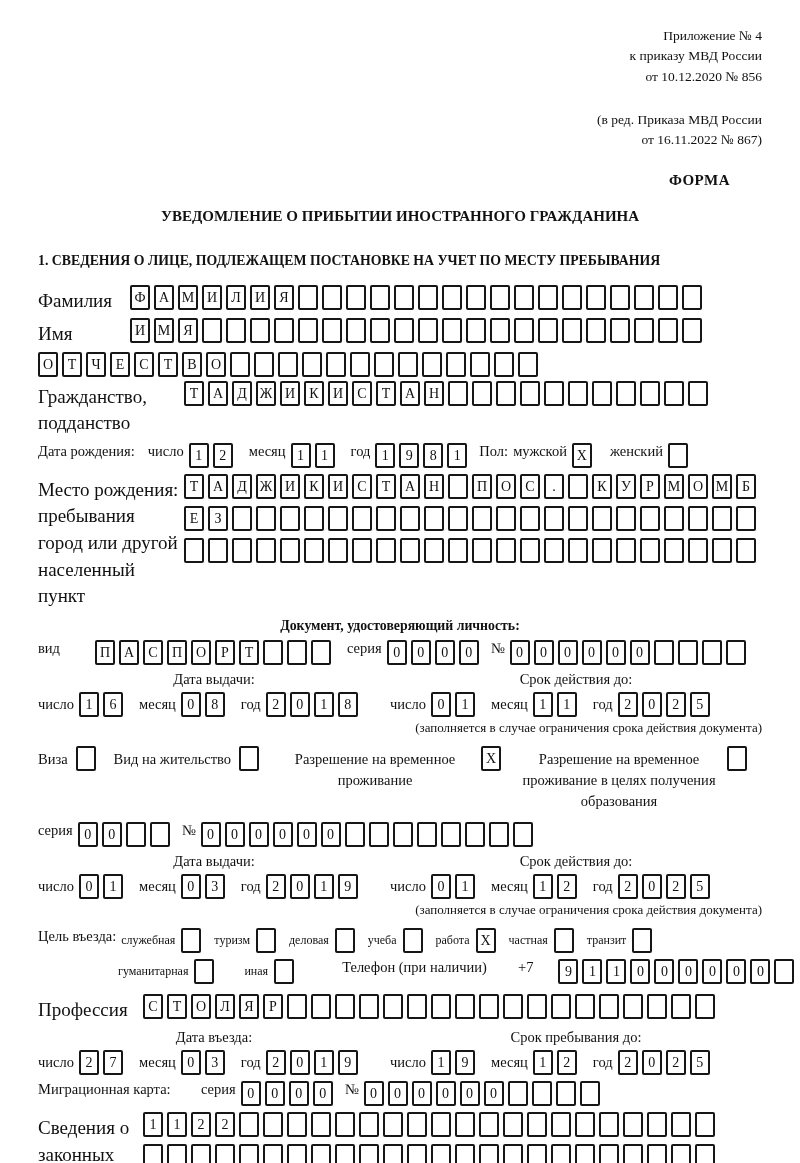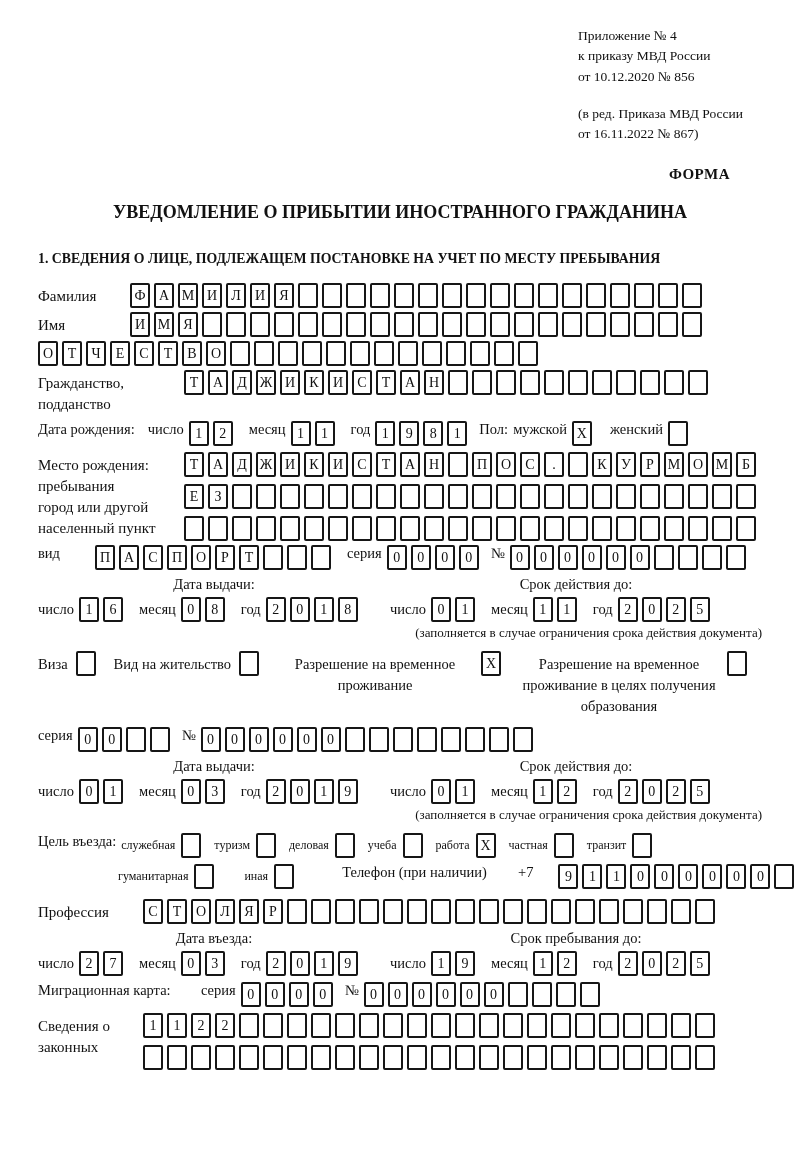--- a/index.html
+++ b/index.html
@@ -4,41 +4,41 @@
 <style>
   html,body{margin:0;padding:0;background:#ffffff;}
   body{
     width:800px;height:1163px;overflow:hidden;
     font-family:"Liberation Serif","DejaVu Serif",serif;
     color:#111;
   }
   .page{padding:26px 38px 10px 38px;}
 
   
-  .hdr{margin-left:540px;font-size:13.5px;line-height:1.5;}
-  .hdr .sub{margin-top:17px;}
+  .hdr{margin-left:540px;font-size:13.5px;line-height:1.5;text-align:right;}
+  .hdr .sub{margin-top:23px;}
   .forma{font-weight:bold;font-size:15px;text-align:right;padding-right:32px;margin-top:22px;letter-spacing:.5px;}
 
   
-  .title{text-align:center;font-weight:bold;font-size:18px;line-height:1.55;margin-top:16px;}
+  .title{text-align:center;font-weight:bold;font-size:15px;line-height:1.55;margin-top:16px;}
   .blank-seg{display:inline-block;width:58px;border-bottom:2px solid #444;height:12px;margin-left:8px;}
 
   .sec-heading{font-weight:bold;font-size:13.8px;margin-top:24px;margin-bottom:16px;}
 
   
   .cell{
     display:inline-block;flex:0 0 auto;box-sizing:content-box;
     width:16px;height:21px;border:2px solid #161616;border-radius:2px;
     margin-right:4px;text-align:center;font-size:14px;line-height:21px;
     background:#fff;
   }
   .cells{display:flex;flex-wrap:nowrap;}
 
   .row{display:flex;align-items:flex-start;margin-bottom:4px;}
-  .lbl{font-size:15px;padding-top:3px;line-height:1.4;}
+  .lbl{font-size:19px;padding-top:3px;line-height:1.4;}
   .w92{width:92px;flex:0 0 92px;}
   .w170{width:170px;flex:0 0 170px;}
   .w146{width:146px;flex:0 0 146px;}
   .w105{width:105px;flex:0 0 105px;}
   .cellrow{margin-bottom:7px;}
 
   
   .dates{display:flex;margin-top:6px;}
   .dg-left{width:352px;flex:0 0 352px;}
   .dg-right{flex:1;}
@@ -315,20 +315,21 @@
           <span class="cell"></span>
           <span class="cell"></span>
           <span class="cell"></span>
           <span class="cell"></span>
           <span class="cell"></span>
           <span class="cell"></span>
         </div>
     </div>
   </div>
 
+  <div class="doc-heading">Документ, удостоверяющий личность:</div>
   <div class="row">
     <span class="dlbl" style="width:52px;">вид</span>
     <span class="cells">
         <span class="cell">П</span>
         <span class="cell">А</span>
         <span class="cell">С</span>
         <span class="cell">П</span>
         <span class="cell">О</span>
         <span class="cell">Р</span>
         <span class="cell">Т</span>

